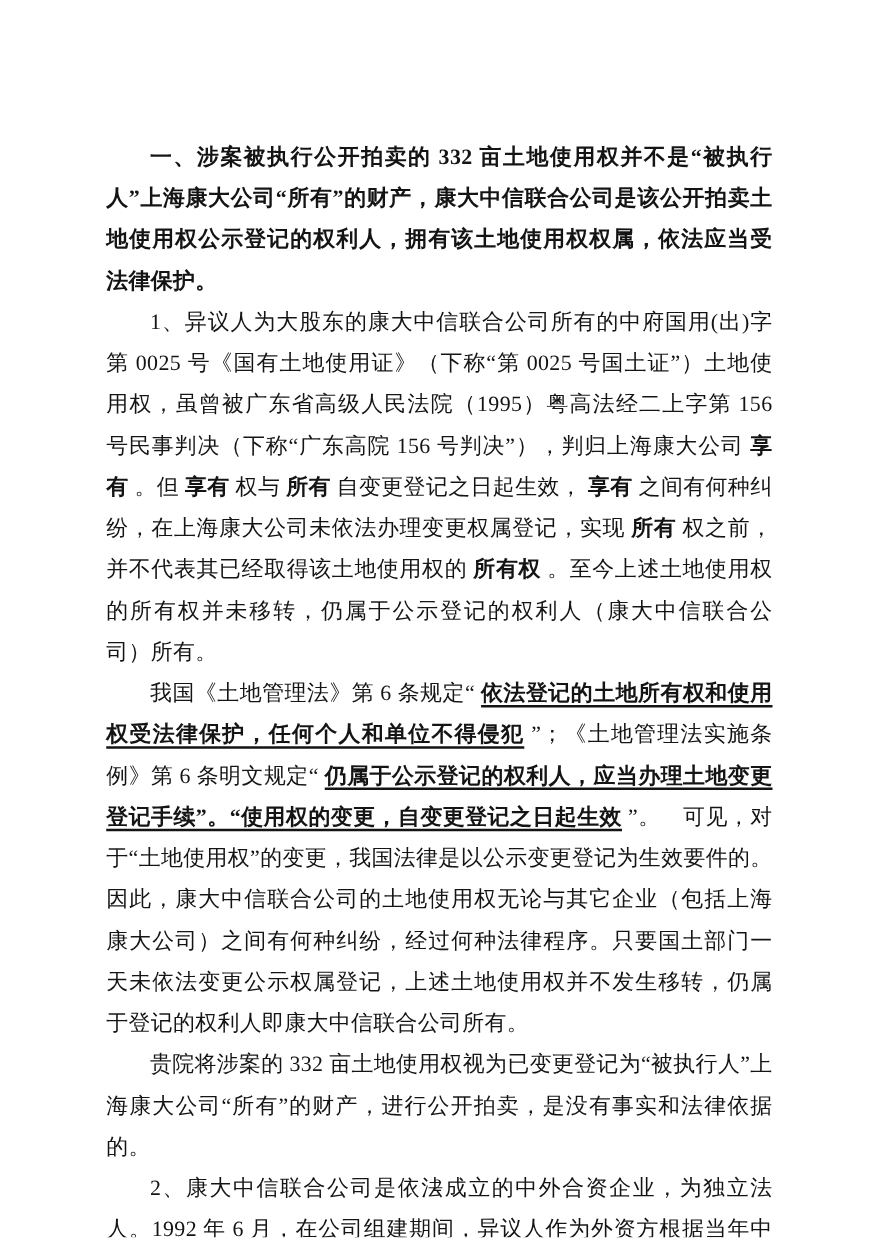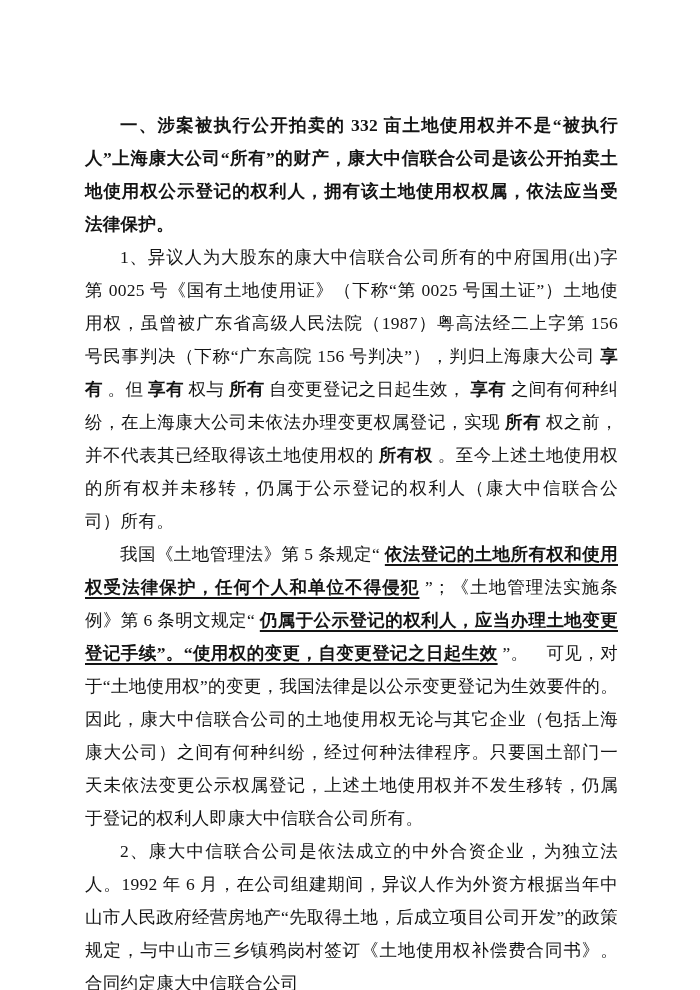--- a/index.html
+++ b/index.html
@@ -56,43 +56,46 @@
 <body>
 
 <div class="page">
   <div class="text-block">
 
     <p class="para bold">
       <span class="r b">一、涉案被执行公开拍卖的 332 亩土地使用权并不是“被执行人”上海康大公司“所有”的财产，康大中信联合公司是该公开拍卖土地使用权公示登记的权利人，拥有该土地使用权权属，依法应当受法律保护。</span>
     </p>
 
     <p class="para">
-      <span class="r">1、异议人为大股东的康大中信联合公司所有的中府国用(出)字第 0025 号《国有土地使用证》（下称“第 0025 号国土证”）土地使用权，虽曾被广东省高级人民法院（1987）粤高法经二上字第 156 号民事判决（下称“广东高院 156 号判决”），判归上海康大公司</span>
+      <span class="r">1、异议人为大股东的康大中信联合公司所有的中府国用(出)字第 0025 号《国有土地使用证》（下称“第 0025 号国土证”）土地使用权，虽曾被广东省高级人民法院（1995）粤高法经二上字第 156 号民事判决（下称“广东高院 156 号判决”），判归上海康大公司</span>
       <span class="r b">享有</span>
       <span class="r">。但</span>
       <span class="r b">享有</span>
       <span class="r">权与</span>
       <span class="r b">所有</span>
       <span class="r">自变更登记之日起生效，</span>
       <span class="r b">享有</span>
       <span class="r">之间有何种纠纷，在上海康大公司未依法办理变更权属登记，实现</span>
       <span class="r b">所有</span>
       <span class="r">权之前，并不代表其已经取得该土地使用权的</span>
       <span class="r b">所有权</span>
       <span class="r">。至今上述土地使用权的所有权并未移转，仍属于公示登记的权利人（康大中信联合公司）所有。</span>
     </p>
 
     <p class="para">
-      <span class="r">我国《土地管理法》第 5 条规定“</span>
+      <span class="r">我国《土地管理法》第 6 条规定“</span>
       <span class="r bu">依法登记的土地所有权和使用权受法律保护，任何个人和单位不得侵犯</span>
       <span class="r">”；《土地管理法实施条例》第 6 条明文规定“</span>
       <span class="r bu">仍属于公示登记的权利人，应当办理土地变更登记手续”。“使用权的变更，自变更登记之日起生效</span>
       <span class="r">”。　可见，对于“土地使用权”的变更，我国法律是以公示变更登记为生效要件的。因此，康大中信联合公司的土地使用权无论与其它企业（包括上海康大公司）之间有何种纠纷，经过何种法律程序。只要国土部门一天未依法变更公示权属登记，上述土地使用权并不发生移转，仍属于登记的权利人即康大中信联合公司所有。</span>
     </p>
 
+    <p class="para">
+      <span class="r">贵院将涉案的 332 亩土地使用权视为已变更登记为“被执行人”上海康大公司“所有”的财产，进行公开拍卖，是没有事实和法律依据的。</span>
+    </p>
 
     <p class="para">
       <span class="r">2、康大中信联合公司是依法成立的中外合资企业，为独立法人。1992 年 6 月，在公司组建期间，异议人作为外资方根据当年中山市人民政府经营房地产“先取得土地，后成立项目公司开发”的政策规定，与中山市三乡镇鸦岗村签订《土地使用权补偿费合同书》。合同约定康大中信联合公司</span>
     </p>
 
   </div>
 
   <div class="page-number">2</div>
 </div>
 

